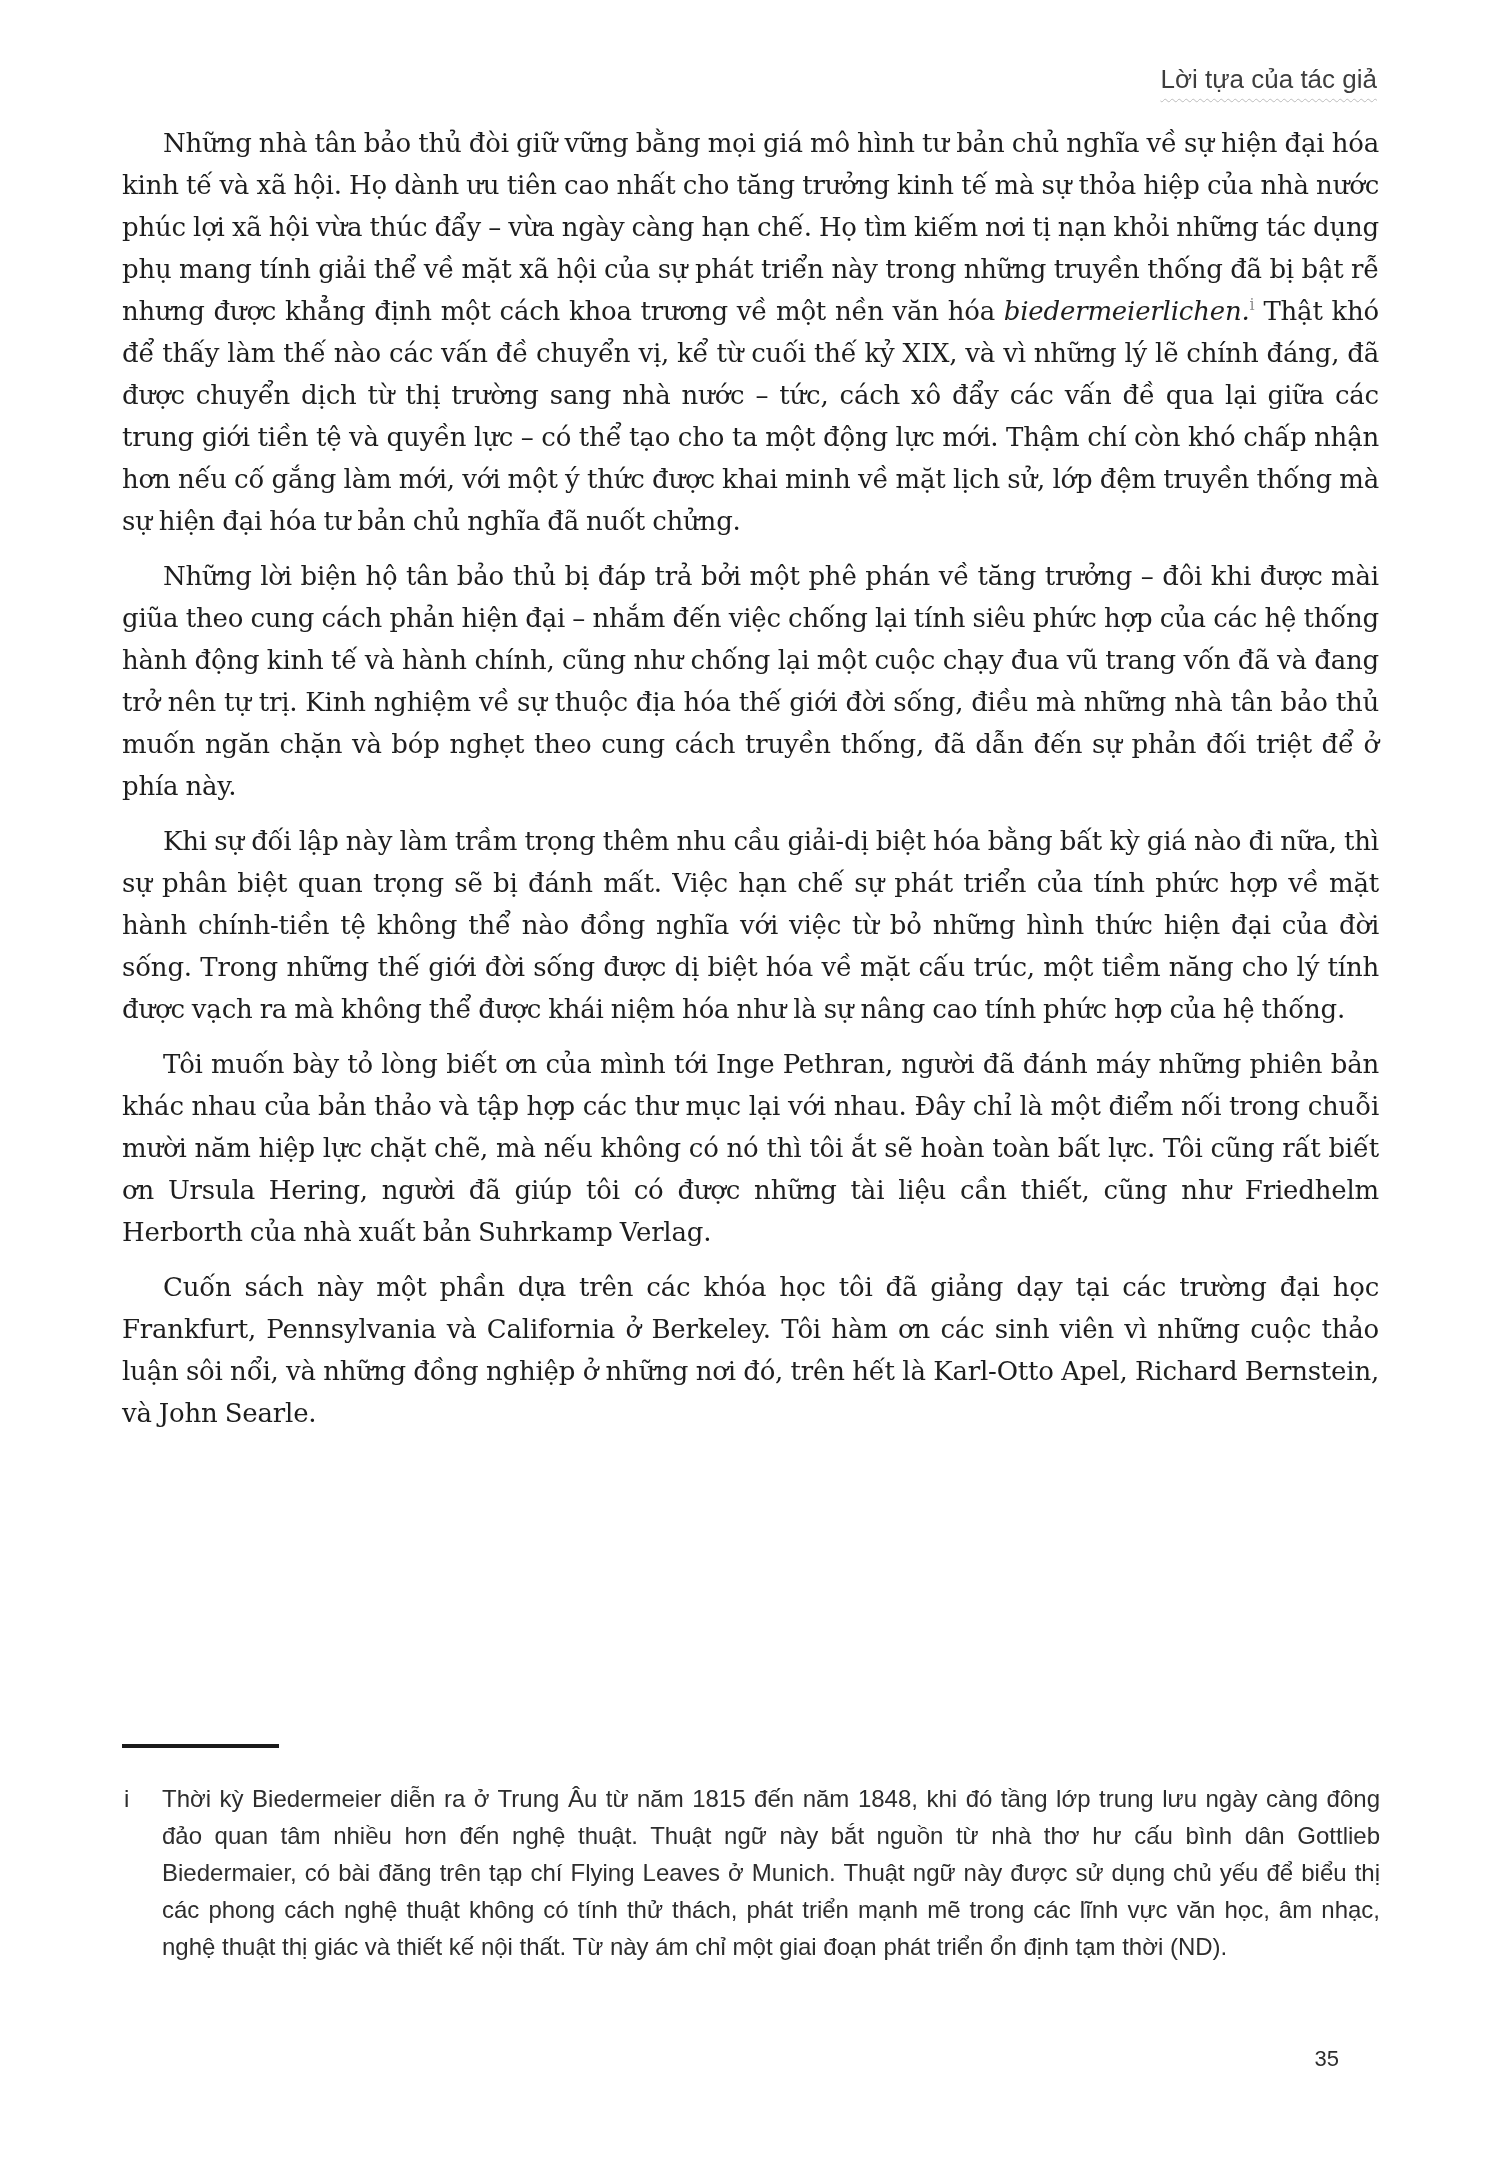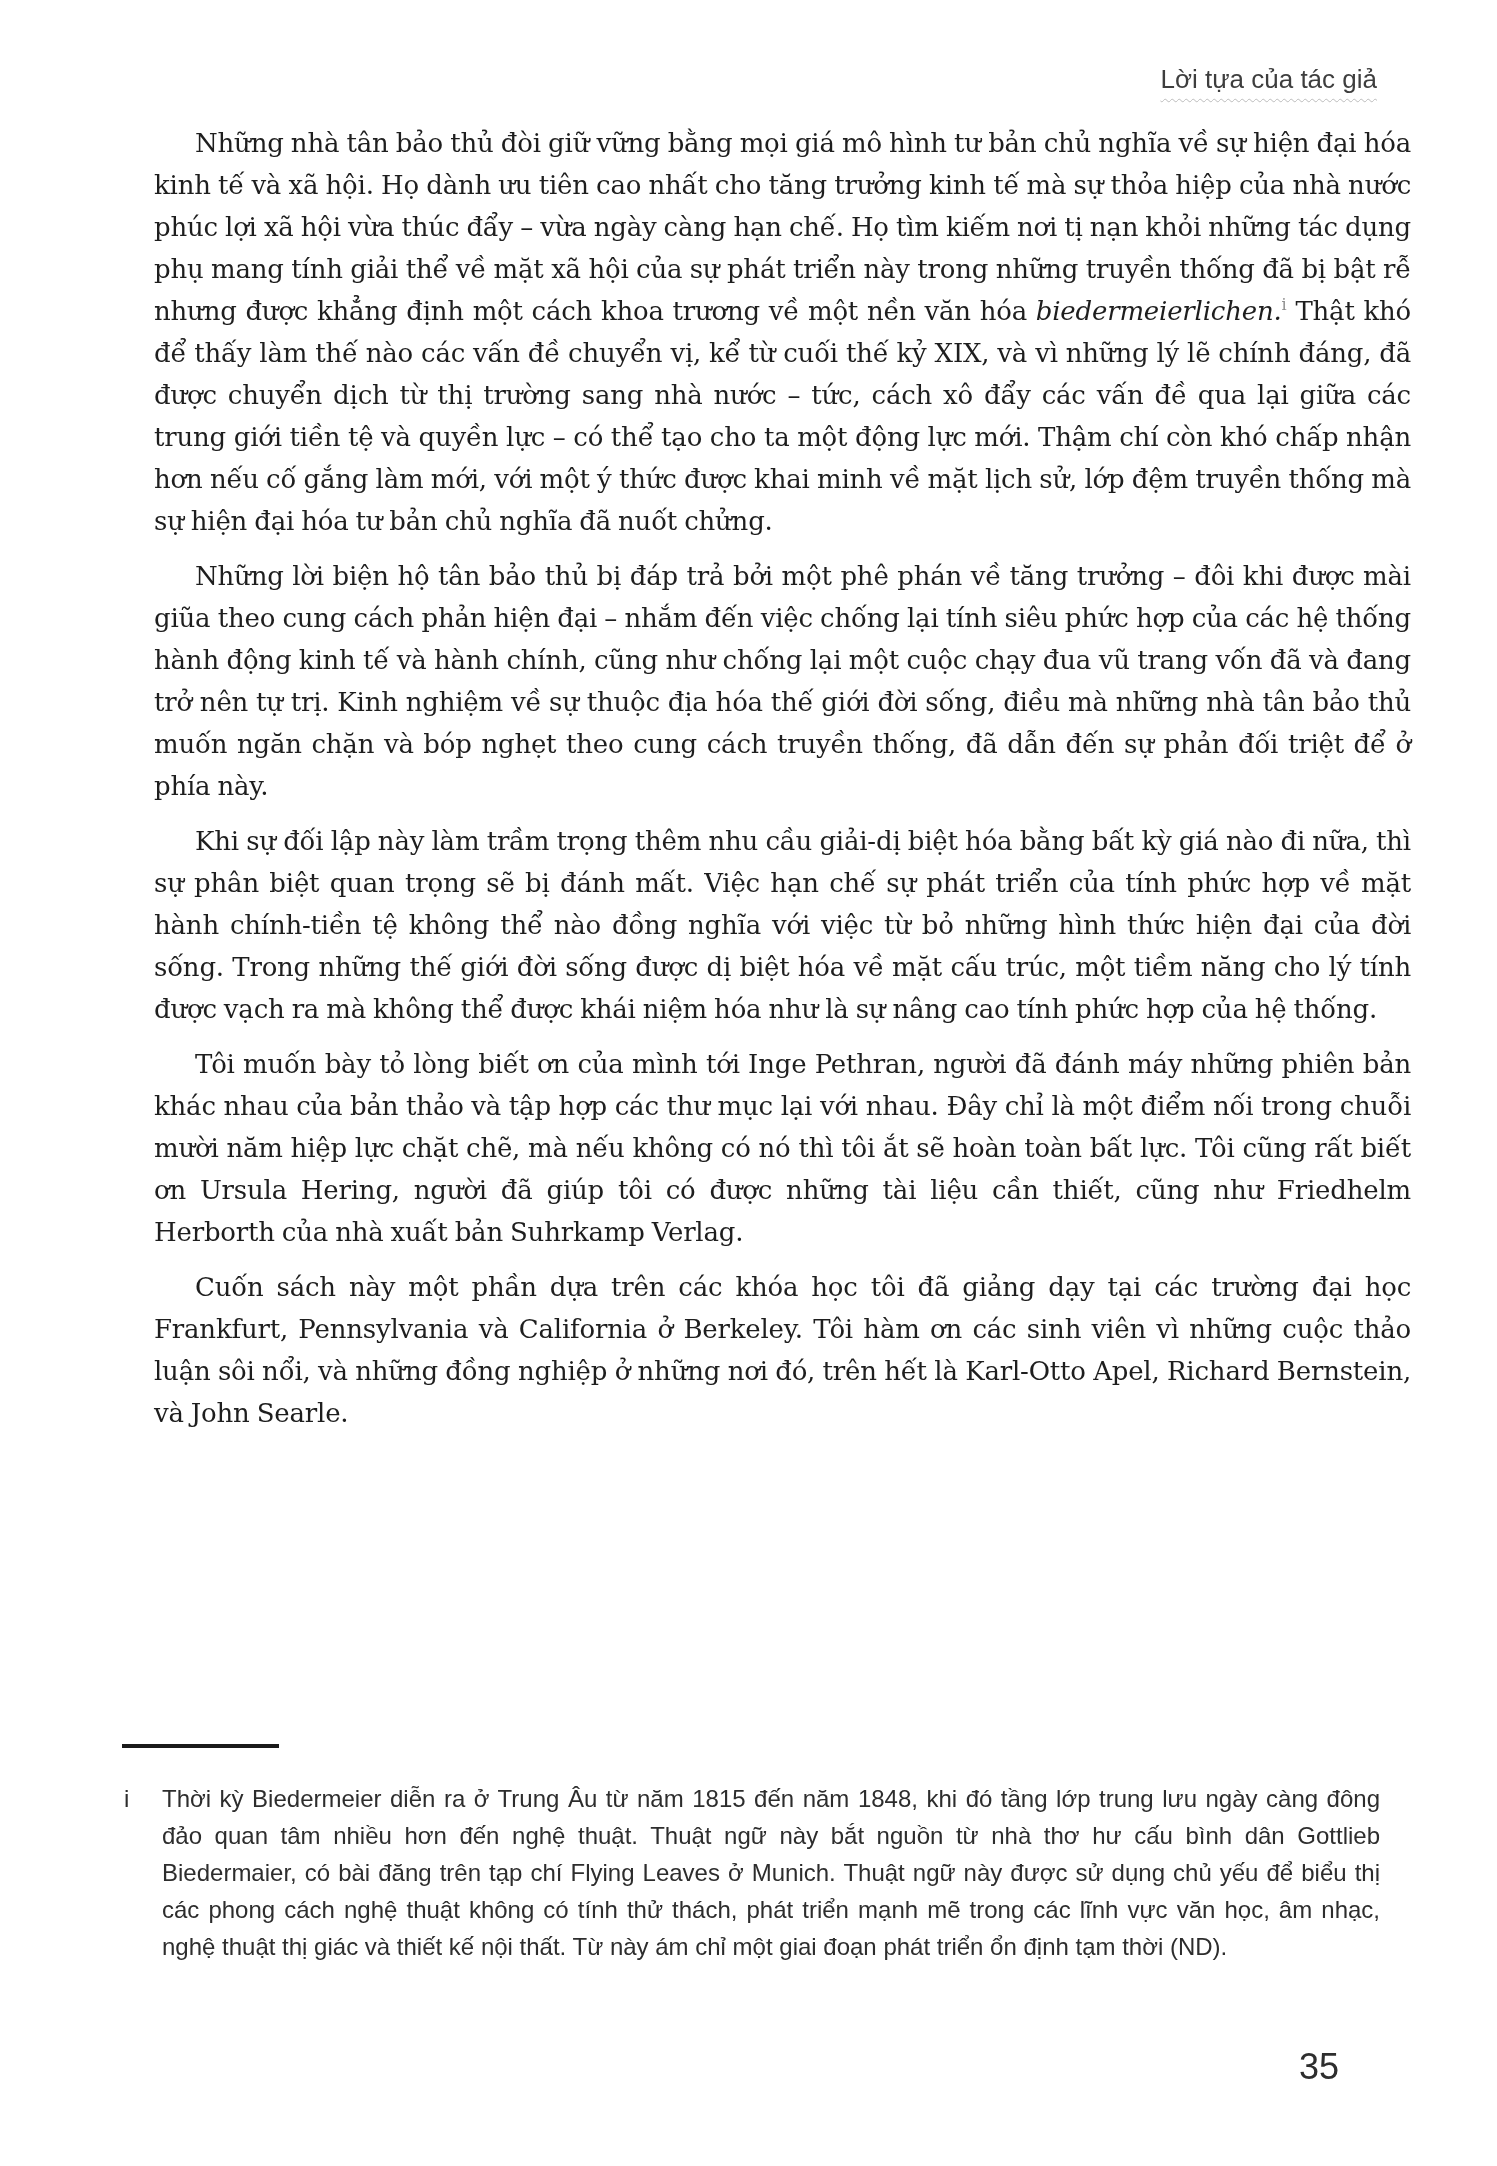--- a/index.html
+++ b/index.html
@@ -33,21 +33,20 @@
     text-decoration-color: #bcbcbc;
     text-decoration-thickness: 1px;
     text-underline-offset: 10px;
   }
   
   .content {
     position: absolute;
     left: 122px;
     top: 122px;
     width: 1257px;
-    margin-left: 32px;
   }
   .para {
     font-family: "DejaVu Serif", "Liberation Serif", serif;
     font-size: 26px;
     line-height: 42px;
     color: #1e1e1e;
     text-align: justify;
     text-indent: 41px;
     letter-spacing: -0.2px;
     word-spacing: -1px;
@@ -88,21 +87,21 @@
     position: absolute;
     left: 2px;
     top: 0;
   }
   
   .page-number {
     position: absolute;
     top: 2046px;
     right: 158px;
     font-family: "Liberation Sans", sans-serif;
-    font-size: 36px;
+    font-size: 22px;
     color: #2e2e2e;
   }
 </style>
 </head>
 <body>
 
 <div class="page">
 
   <div class="running-head">
     <span class="head-title">Lời tựa của tác giả</span>

